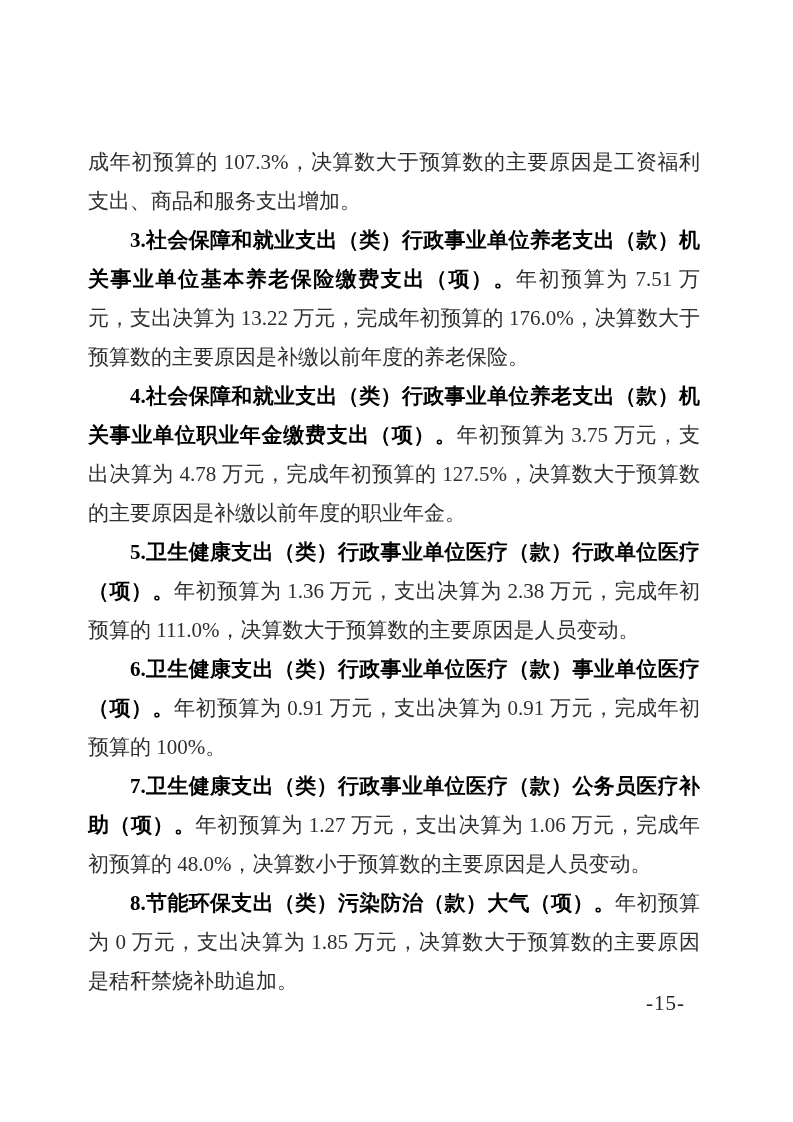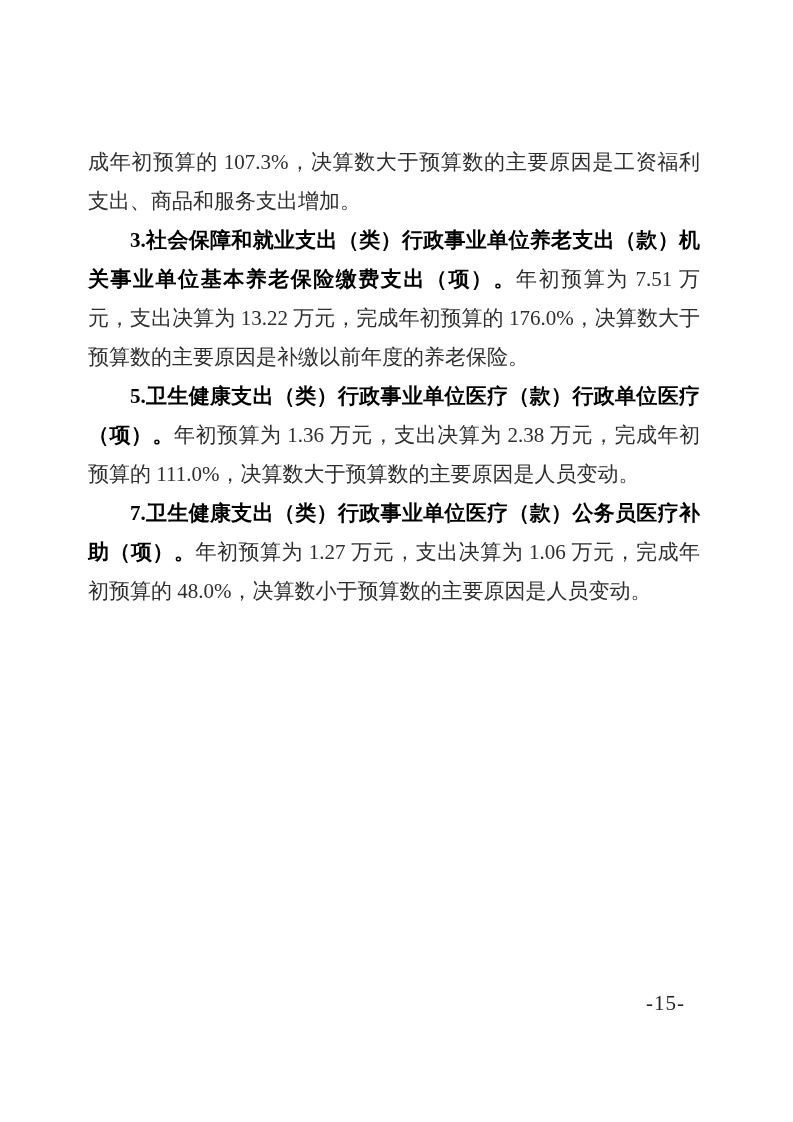--- a/index.html
+++ b/index.html
@@ -52,17 +52,20 @@
     white-space: nowrap;
   }
 </style>
 </head>
 <body>
 
 <div class="page">
   <div class="content" id="document-body">
       <p class="para"><span class="run">成年初预算的 107.3%，决算数大于预算数的主要原因是工资福利支出、商品和服务支出增加。</span></p>
       <p class="para indent"><span class="run bold">3.社会保障和就业支出（类）行政事业单位养老支出（款）机关事业单位基本养老保险缴费支出（项）。</span><span class="run">年初预算为 7.51 万元，支出决算为 13.22 万元，完成年初预算的 176.0%，决算数大于预算数的主要原因是补缴以前年度的养老保险。</span></p>
+      <p class="para indent"><span class="run bold">4.社会保障和就业支出（类）行政事业单位养老支出（款）机关事业单位职业年金缴费支出（项）。</span><span class="run">年初预算为 3.75 万元，支出决算为 4.78 万元，完成年初预算的 127.5%，决算数大于预算数的主要原因是补缴以前年度的职业年金。</span></p>
       <p class="para indent"><span class="run bold">5.卫生健康支出（类）行政事业单位医疗（款）行政单位医疗（项）。</span><span class="run">年初预算为 1.36 万元，支出决算为 2.38 万元，完成年初预算的 111.0%，决算数大于预算数的主要原因是人员变动。</span></p>
+      <p class="para indent"><span class="run bold">6.卫生健康支出（类）行政事业单位医疗（款）事业单位医疗（项）。</span><span class="run">年初预算为 0.91 万元，支出决算为 0.91 万元，完成年初预算的 100%。</span></p>
       <p class="para indent"><span class="run bold">7.卫生健康支出（类）行政事业单位医疗（款）公务员医疗补助（项）。</span><span class="run">年初预算为 1.27 万元，支出决算为 1.06 万元，完成年初预算的 48.0%，决算数小于预算数的主要原因是人员变动。</span></p>
+      <p class="para indent"><span class="run bold">8.节能环保支出（类）污染防治（款）大气（项）。</span><span class="run">年初预算为 0 万元，支出决算为 1.85 万元，决算数大于预算数的主要原因是秸秆禁烧补助追加。</span></p>
     </div>
   <div class="page-number">-15-</div>
 </div>
 
 </body></html>

